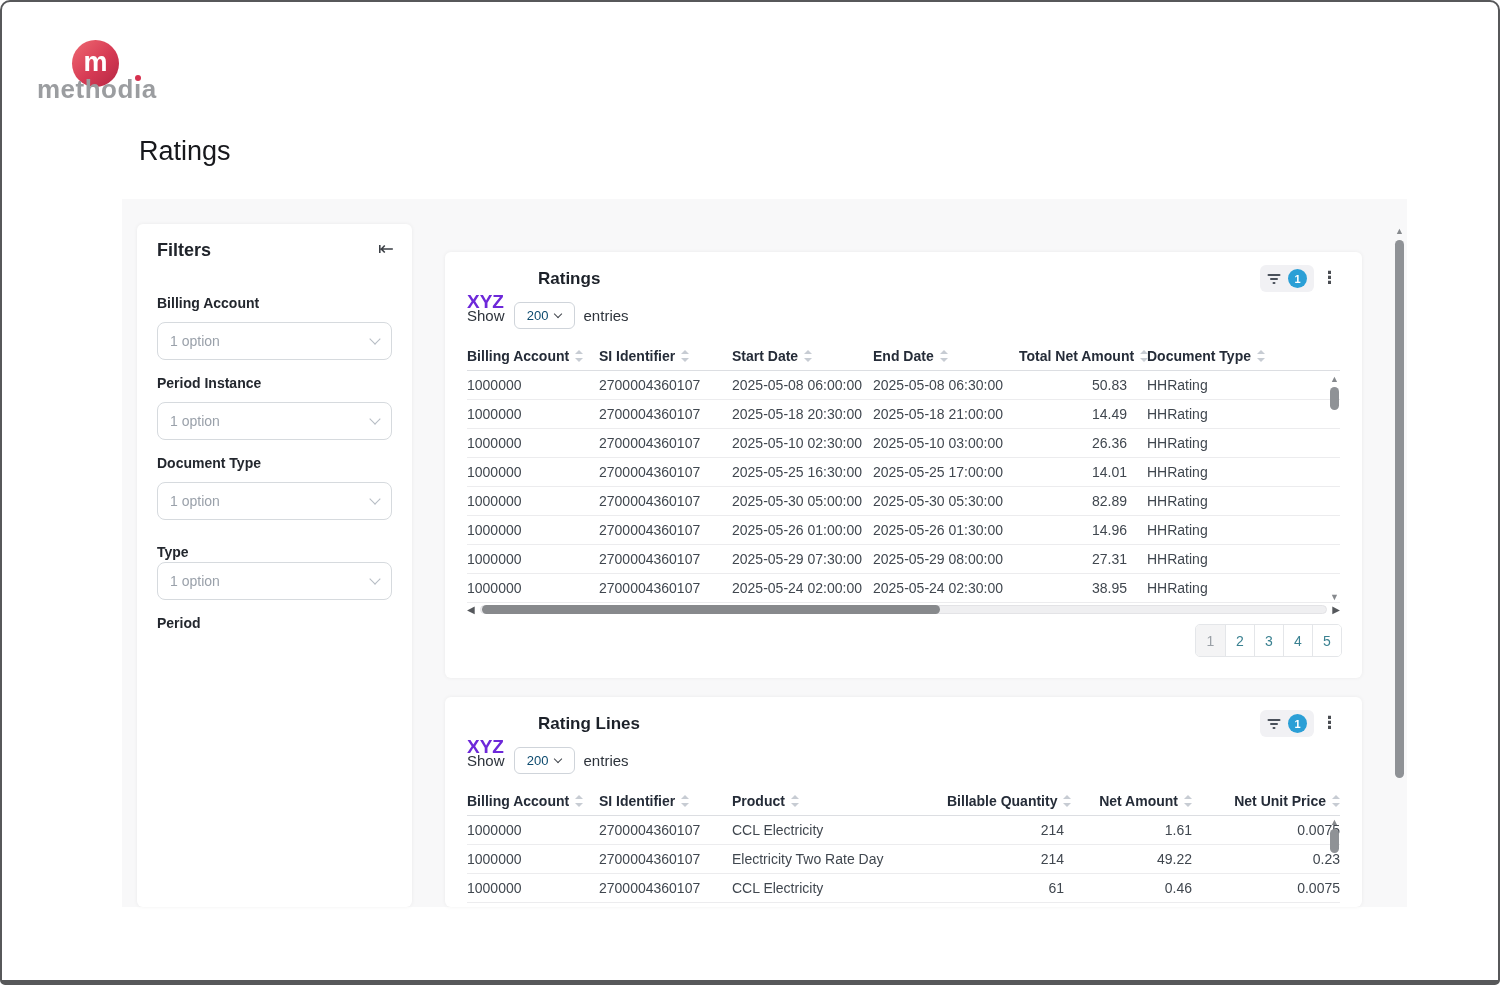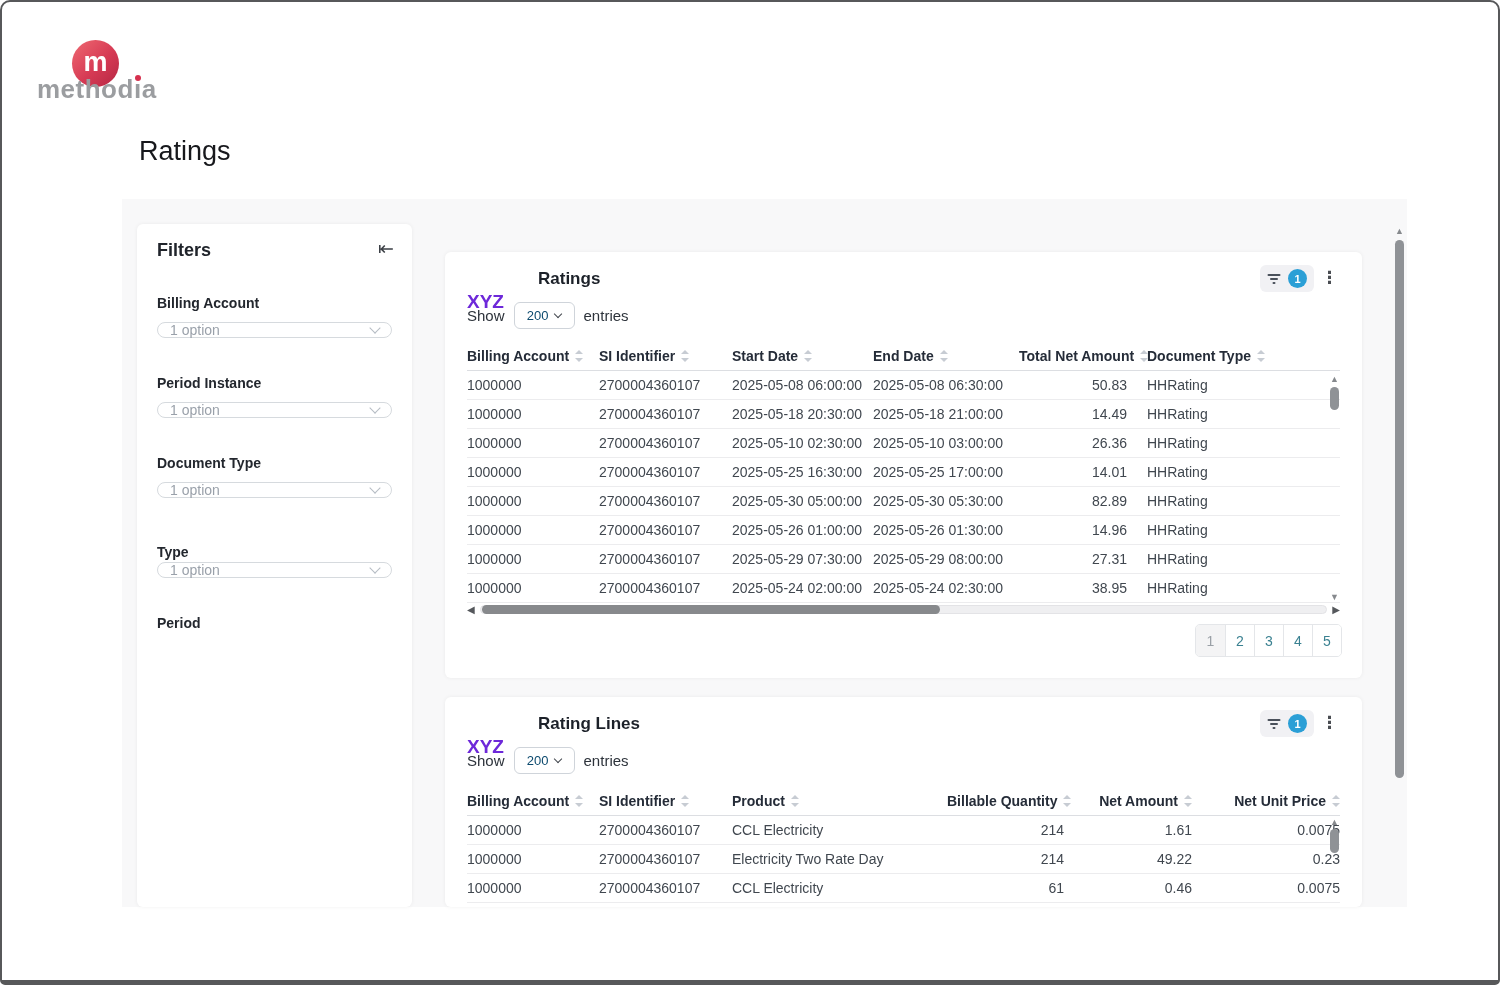--- a/index.html
+++ b/index.html
@@ -24,21 +24,21 @@
   
   .main-bg { position:absolute; left:120px; top:197px; width:1285px; height:708px; background:#f8f8f9; }
 
   .card { position:absolute; background:#fff; border-radius:6px; box-shadow:0 0 4px rgba(0,0,0,0.06); }
 
   
   .filters-card { left:135px; top:222px; width:275px; height:683px; }
   .filters-title { position:absolute; left:20px; top:16px; font-size:18px; font-weight:700; color:#20242b; }
   .collapse-btn { position:absolute; right:18px; top:13px; font-size:19px; color:#3c4046; cursor:pointer; }
   .f-label { position:absolute; left:20px; font-size:14px; font-weight:700; color:#23272e; }
-  .f-select { position:absolute; left:20px; width:235px; height:16px; border:1px solid #d6dade; border-radius:8px;
+  .f-select { position:absolute; left:20px; width:235px; height:38px; border:1px solid #d6dade; border-radius:8px;
               background:#fff; display:flex; align-items:center; padding:0 12px; cursor:pointer; }
   .f-select .ph { flex:1; font-size:14px; color:#9aa1aa; }
   .chev { width:8px; height:8px; border-right:1.6px solid #b6bcc4; border-bottom:1.6px solid #b6bcc4;
           transform:rotate(45deg); margin-top:-4px; }
   .f-input { position:absolute; left:20px; width:235px; height:31px; border:1px solid #d6dade; border-radius:8px;
              background:#fff; display:flex; align-items:center; padding:0 11px; cursor:text; }
   .f-input .val { flex:1; font-size:14px; color:#41464e; }
   .cal-icon { width:15px; height:14px; border:1.6px solid #4a4f57; border-radius:3px; position:relative; }
   .cal-icon::before { content:""; position:absolute; top:2px; left:0; right:0; height:1.5px; background:#4a4f57; }
 

